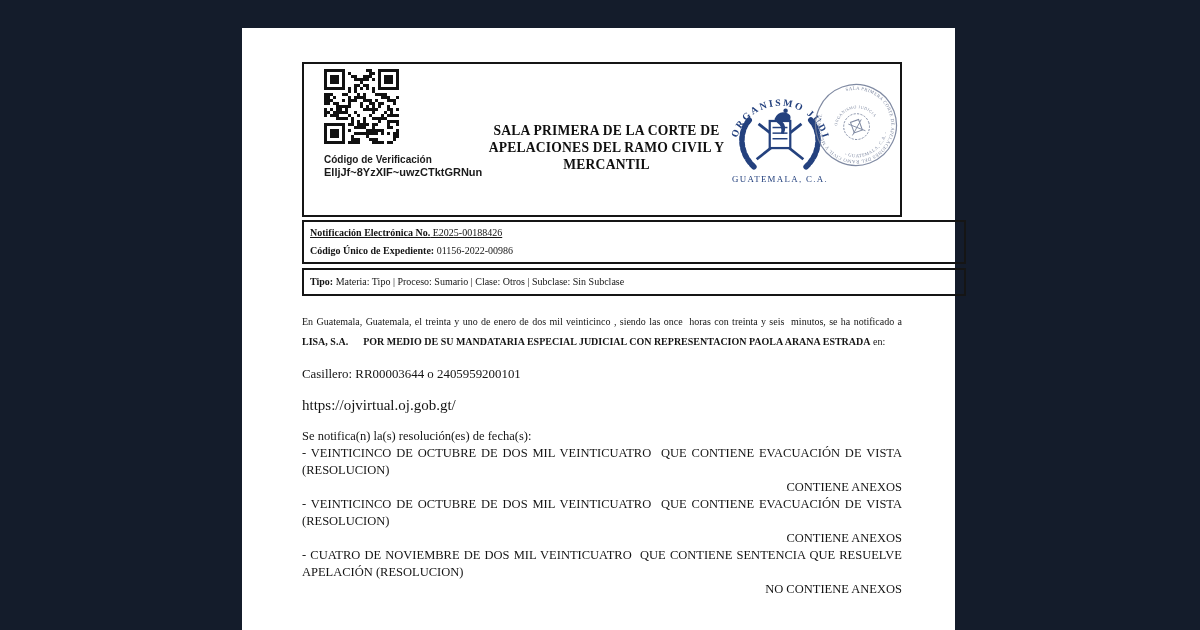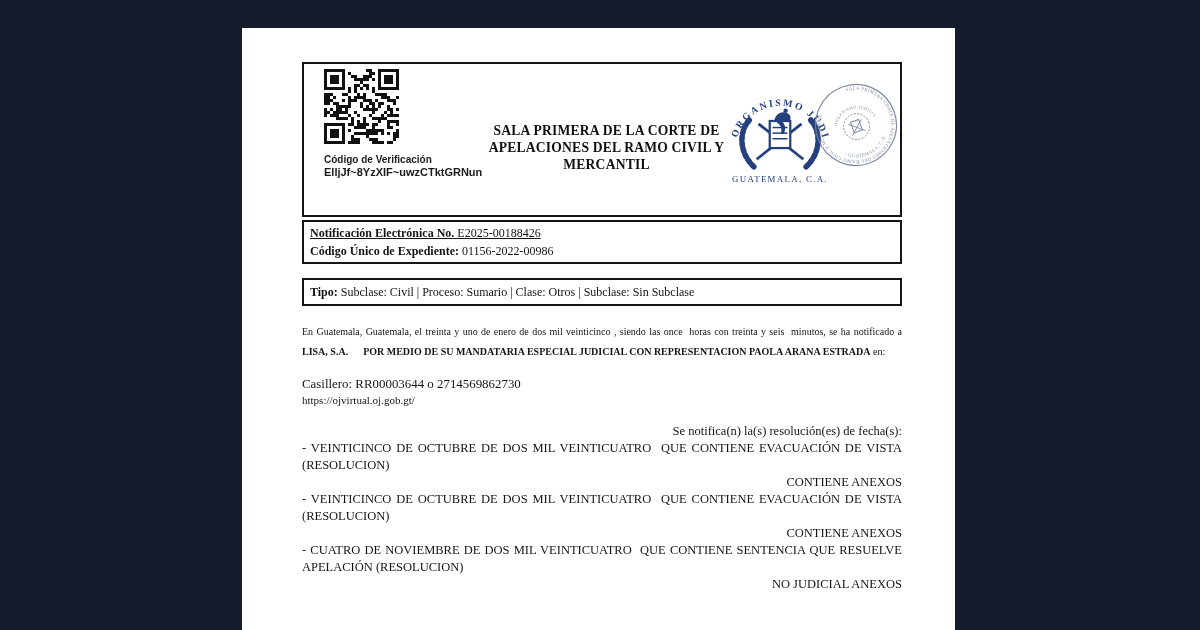--- a/index.html
+++ b/index.html
@@ -28,37 +28,37 @@
   }
   .title-block {
     position:absolute; left:150px; width:305px; top:29px; text-align:center;
     font-weight:bold; font-size:13.6px; line-height:17px; letter-spacing:0.2px; color:#101010;margin-top:29px;
   }
   .seal-svg { position:absolute; left:420px; top:12px; }
   .stamp-svg { position:absolute; right:1px; top:13px; transform:rotate(-20deg); opacity:0.92; }
 
   
   .info-box {
-    width:600px; border:2px solid #151515; padding:2px 6px;
-    font-size:12px; margin-bottom:14px;
+    width:664px; border:2px solid #151515; padding:2px 6px;
+    font-size:10px; margin-bottom:4px;
   }
   .nb-row { line-height:16px; padding:1px 0; }
   .u { text-decoration:underline; }
   b { font-weight:bold; }
 
   
   .doc-body { width:600px; }
   .intro {
     margin-top:16px; text-align:justify; white-space:pre-wrap;
     font-size:10px; line-height:20px;
   }
   .line-casillero { margin-top:14px; font-size:12.9px; line-height:16px; }
-  .line-url { font-size:11px; line-height:16px; }
+  .line-url { margin-top:15px; font-size:15px; line-height:16px; }
   .notify-block { margin-top:15px; font-size:12.5px; line-height:17px; }
-  .notify-intro { text-align:right; }
+  .notify-intro { text-align:left; }
   .res-text { text-align:justify; white-space:pre-wrap; }
   .res-annex { text-align:right; }
 </style>
 </head>
 <body>
 
 <div class="page">
 
   <div class="header-box">
     <div class="qr-block">
@@ -423,41 +423,41 @@
     <div class="nb-row">
       <span class="u"><b>Notificación Electrónica No.</b><span> E2025-00188426</span></span>
     </div>
     <div class="nb-row">
       <b>Código Único de Expediente:</b><span> 01156-2022-00986</span>
     </div>
   </div>
 
   <div class="info-box" style="padding:3px 6px;">
     <div class="nb-row">
-      <b>Tipo:</b><span> Subclase: Civil | Proceso: Sumario | Clase: Otros | Subclase: Sin Subclase</span>
+      <b>Tipo:</b><span> Materia: Tipo | Proceso: Sumario | Clase: Otros | Subclase: Sin Subclase</span>
     </div>
   </div>
 
   <div class="doc-body">
     <p class="intro"><span>En Guatemala, Guatemala, el treinta y uno de enero de dos mil veinticinco , siendo las once  horas con treinta y seis  minutos, se ha notificado a </span><b>LISA, S.A.      POR MEDIO DE SU MANDATARIA ESPECIAL JUDICIAL CON REPRESENTACION PAOLA ARANA ESTRADA</b><span> en:</span></p>
 
-    <div class="line-casillero">Casillero: RR00003644 o 2714569862730</div>
+    <div class="line-casillero">Casillero: RR00003644 o 2405959200101</div>
 
     <div class="line-url">https://ojvirtual.oj.gob.gt/</div>
 
     <div class="notify-block">
       <div class="notify-intro">Se notifica(n) la(s) resolución(es) de fecha(s):</div>
 
       <div>
         <div class="res-text">- VEINTICINCO DE OCTUBRE DE DOS MIL VEINTICUATRO  QUE CONTIENE EVACUACIÓN DE VISTA (RESOLUCION)</div>
         <div class="res-annex">CONTIENE ANEXOS</div>
       </div>
       <div>
         <div class="res-text">- VEINTICINCO DE OCTUBRE DE DOS MIL VEINTICUATRO  QUE CONTIENE EVACUACIÓN DE VISTA (RESOLUCION)</div>
         <div class="res-annex">CONTIENE ANEXOS</div>
       </div>
       <div>
         <div class="res-text">- CUATRO DE NOVIEMBRE DE DOS MIL VEINTICUATRO  QUE CONTIENE SENTENCIA QUE RESUELVE APELACIÓN (RESOLUCION)</div>
-        <div class="res-annex">NO JUDICIAL ANEXOS</div>
+        <div class="res-annex">NO CONTIENE ANEXOS</div>
       </div>
     </div>
   </div>
 </div>
 
 </body></html>

